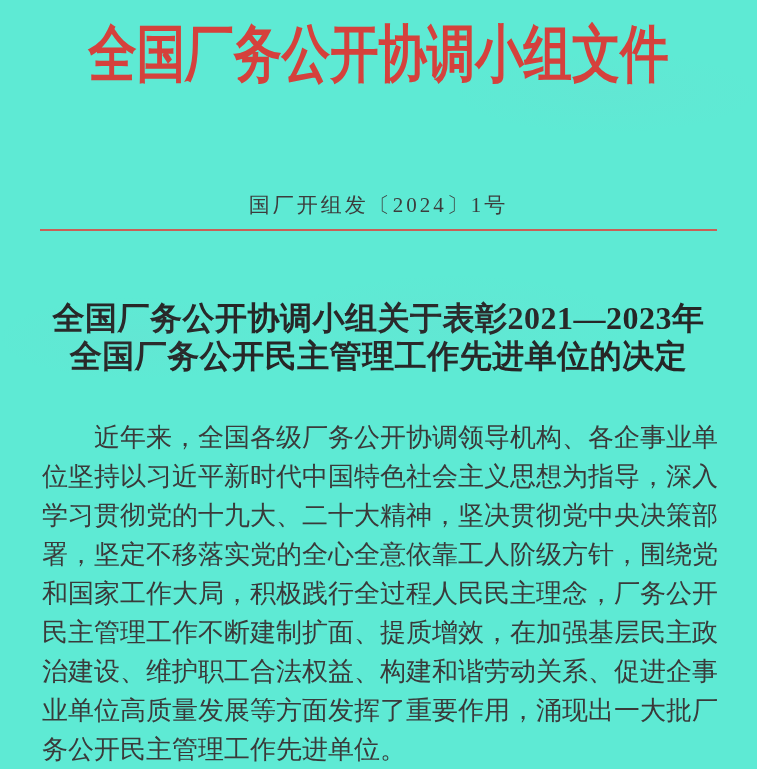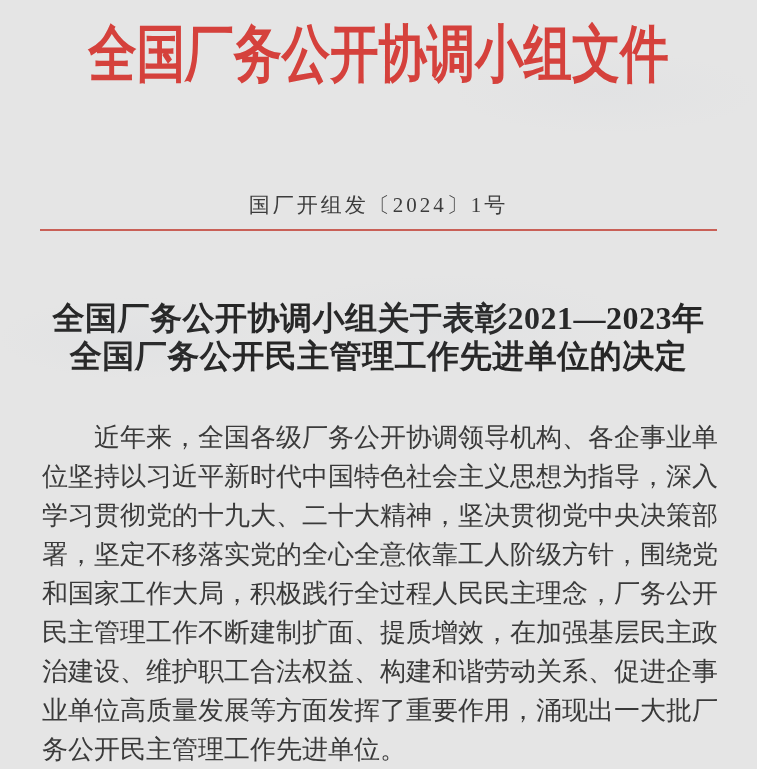--- a/index.html
+++ b/index.html
@@ -6,21 +6,21 @@
     margin: 0;
     padding: 0;
     background: #ffffff;
   }
   .page {
     position: relative;
     width: 757px;
     height: 769px;
     margin: 0;
     overflow: hidden;
-    background: #e5e5e5;
+    background: #5eead4;
     font-family: "Liberation Serif", "DejaVu Serif", serif;
     color: #383838;
   }
   
   .page::before {
     content: "";
     position: absolute;
     inset: 0;
     background:
       radial-gradient(ellipse 200px 60px at 18% 44%, rgba(160,175,200,0.06), transparent 70%),

